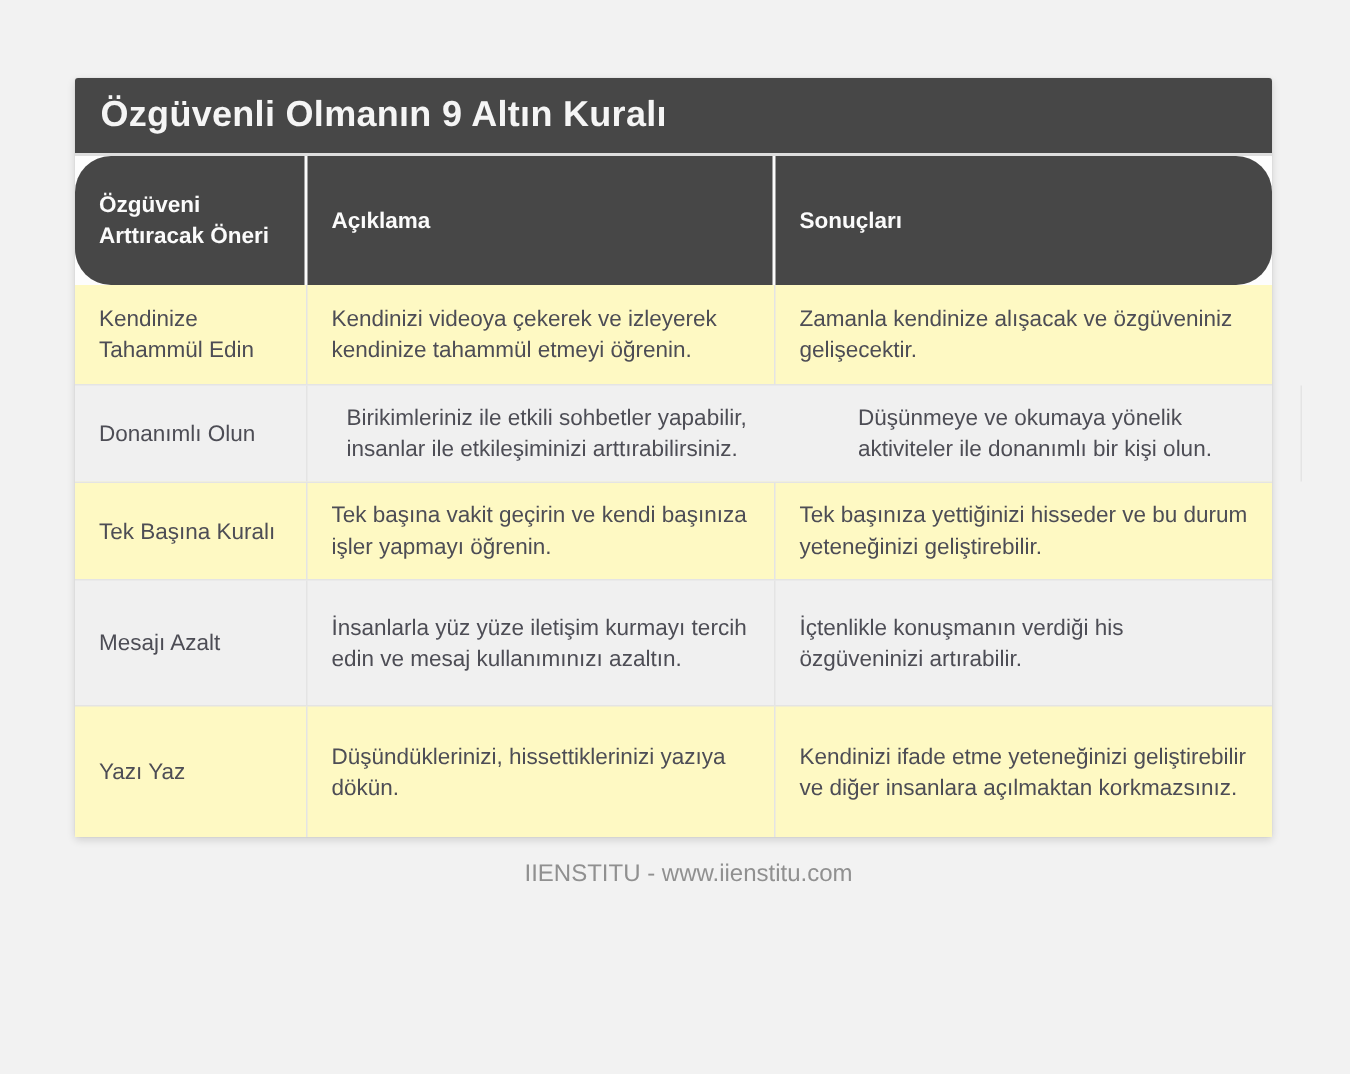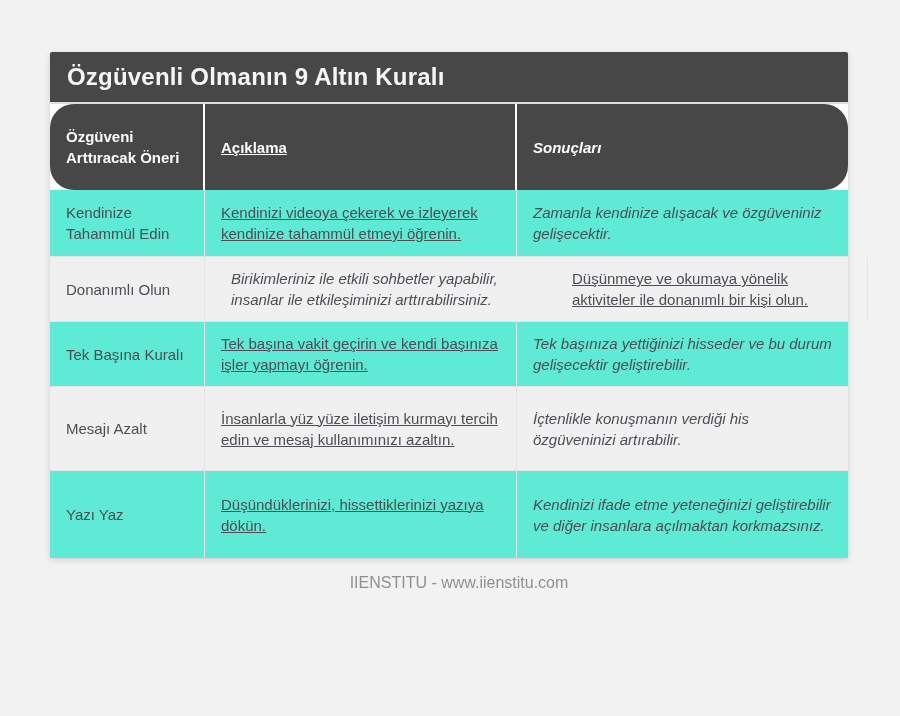--- a/index.html
+++ b/index.html
@@ -43,28 +43,28 @@
     display: flex;
     align-items: center;
   }
   .header-row .cell.c1, .header-row .cell.c2 {
     border-right: 2px solid #fbfbfb;
   }
   .cell {
     padding: 11px 16px;
   }
   .cell.c1 { width: 155px; flex: 0 0 155px; }
-  .cell.c2 { width: 312px; flex: 0 0 312px; text-decoration: underline; }
-  .cell.c3 { width: 331px; flex: 0 0 331px; font-style: italic; }
+  .cell.c2 { width: 312px; flex: 0 0 312px; }
+  .cell.c3 { width: 331px; flex: 0 0 331px; }
   .row {
     display: flex;
     font-size: 15px;
     line-height: 21px;
     color: #4d4d55;
-    background: #5eead4;
+    background: #fef9c3;
   }
   .row + .row { border-top: 1px solid #e4e4e4; }
   .row:nth-child(even) { background: #f0f0f0; }
   .row .cell {
     display: flex;
     align-items: center;
   }
   .row .cell.c1, .row .cell.c2 {
     border-right: 1px solid #e4e4e4;
   }
@@ -104,21 +104,21 @@
 
   <div class="row r2">
     <div class="cell c1">Donanımlı Olun</div>
     <div class="cell c3">Birikimleriniz ile etkili sohbetler yapabilir, insanlar ile etkileşiminizi arttırabilirsiniz.</div>
     <div class="cell c2">Düşünmeye ve okumaya yönelik aktiviteler ile donanımlı bir kişi olun.</div>
   </div>
 
   <div class="row r3">
     <div class="cell c1">Tek Başına Kuralı</div>
     <div class="cell c2">Tek başına vakit geçirin ve kendi başınıza işler yapmayı öğrenin.</div>
-    <div class="cell c3">Tek başınıza yettiğinizi hisseder ve bu durum gelişecektir geliştirebilir.</div>
+    <div class="cell c3">Tek başınıza yettiğinizi hisseder ve bu durum yeteneğinizi geliştirebilir.</div>
   </div>
 
 
   <div class="row r5">
     <div class="cell c1">Mesajı Azalt</div>
     <div class="cell c2">İnsanlarla yüz yüze iletişim kurmayı tercih edin ve mesaj kullanımınızı azaltın.</div>
     <div class="cell c3">İçtenlikle konuşmanın verdiği his özgüveninizi artırabilir.</div>
   </div>
 
   <div class="row r6">

